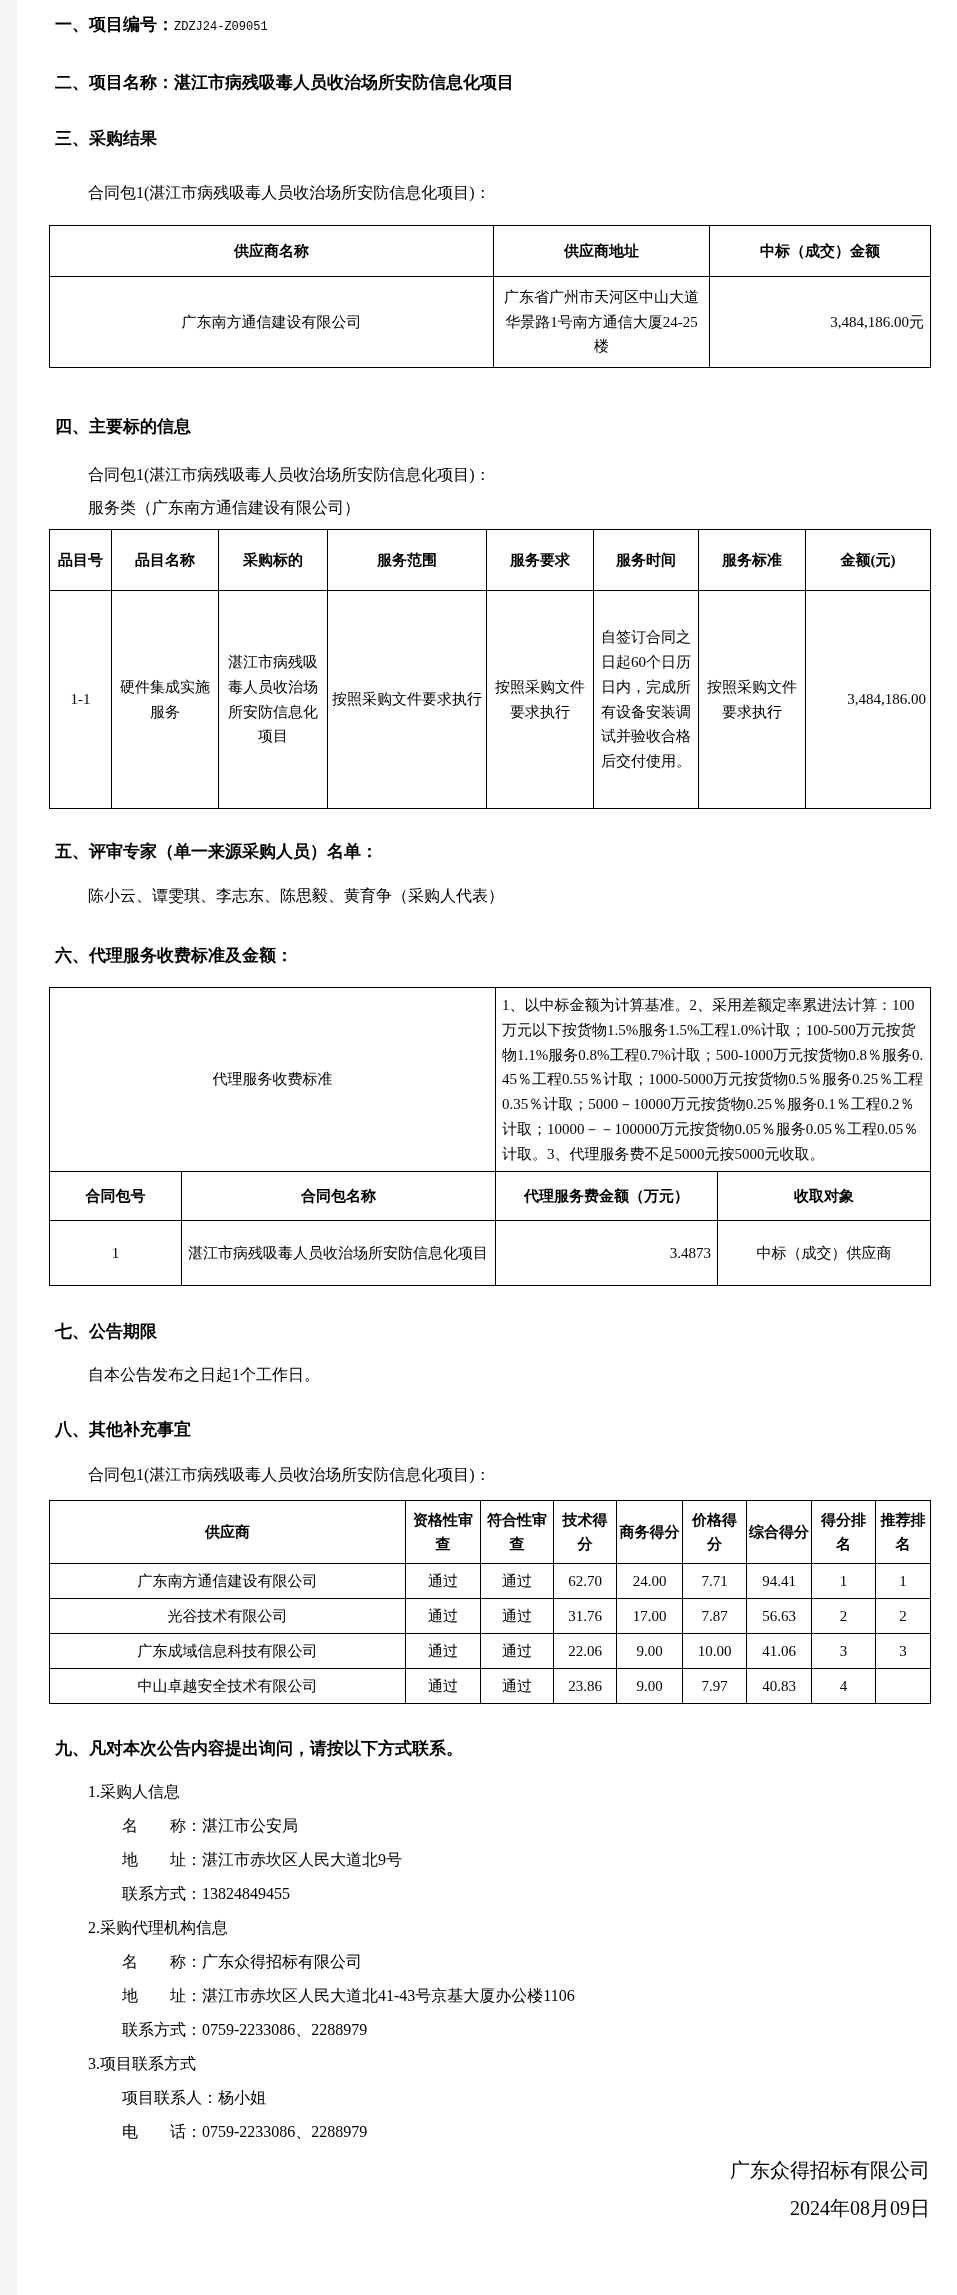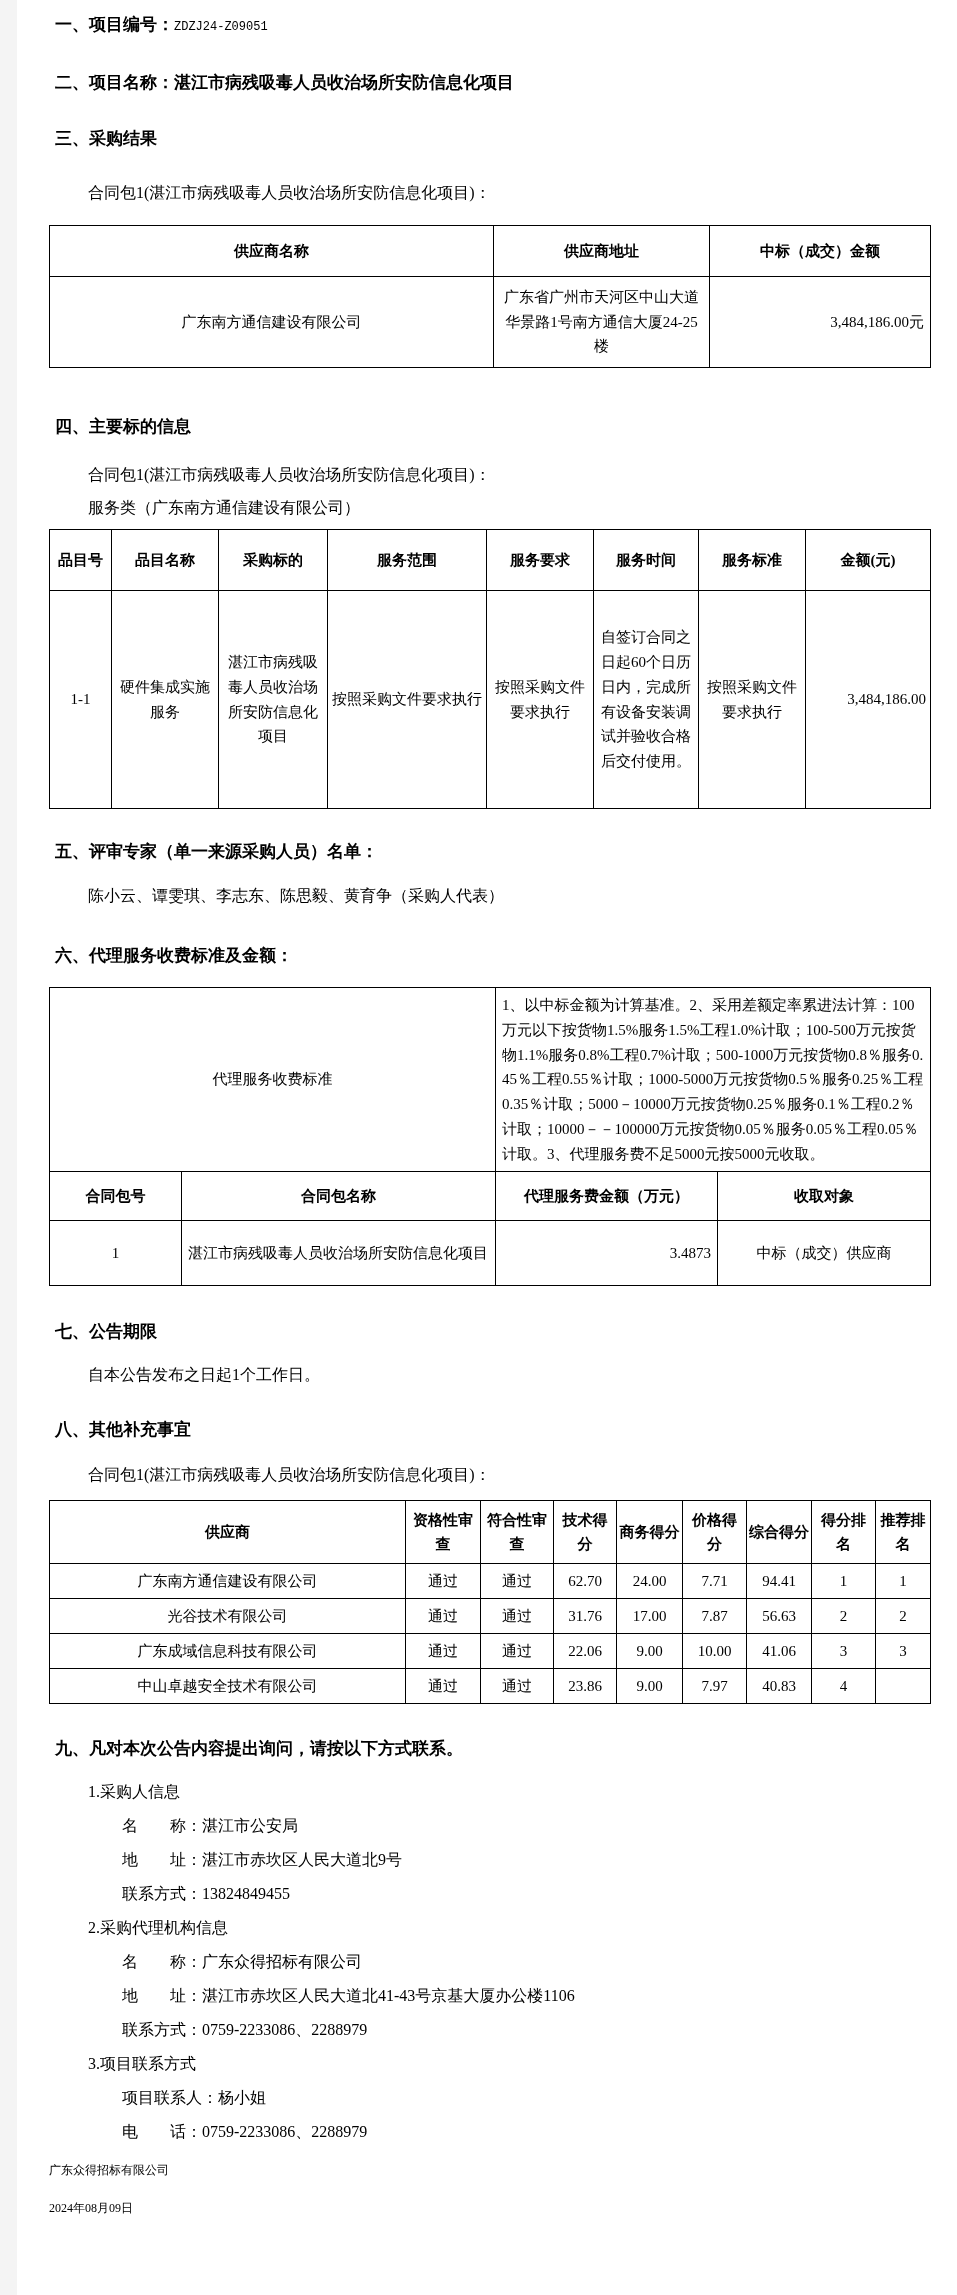--- a/index.html
+++ b/index.html
@@ -38,21 +38,21 @@
   .bid-tbl tr.data td { height:205px; }
 
   .fee-label { text-align:center; }
   .fee-desc { line-height:33px; font-size:16px; padding:6px 12px; text-align:left; }
   .fee-tbl th { height:38px; }
   .fee-tbl tr.data td { height:54px; }
 
   .score-tbl th { height:52px; padding:5px 2px; line-height:1.6; }
   .score-tbl td { height:26px; padding:4px 2px; }
 
-  .footer { text-align:left; font-size:12px; line-height:22px; margin-top:16px; }
+  .footer { text-align:right; font-size:20px; line-height:22px; margin-top:16px; }
 </style>
 </head>
 <body>
 
 <div class="strip"></div>
 
 <div class="doc">
 
   <div class="h h0"><span>一、项目编号：</span><span class="code">ZDZJ24-Z09051</span></div>
 

